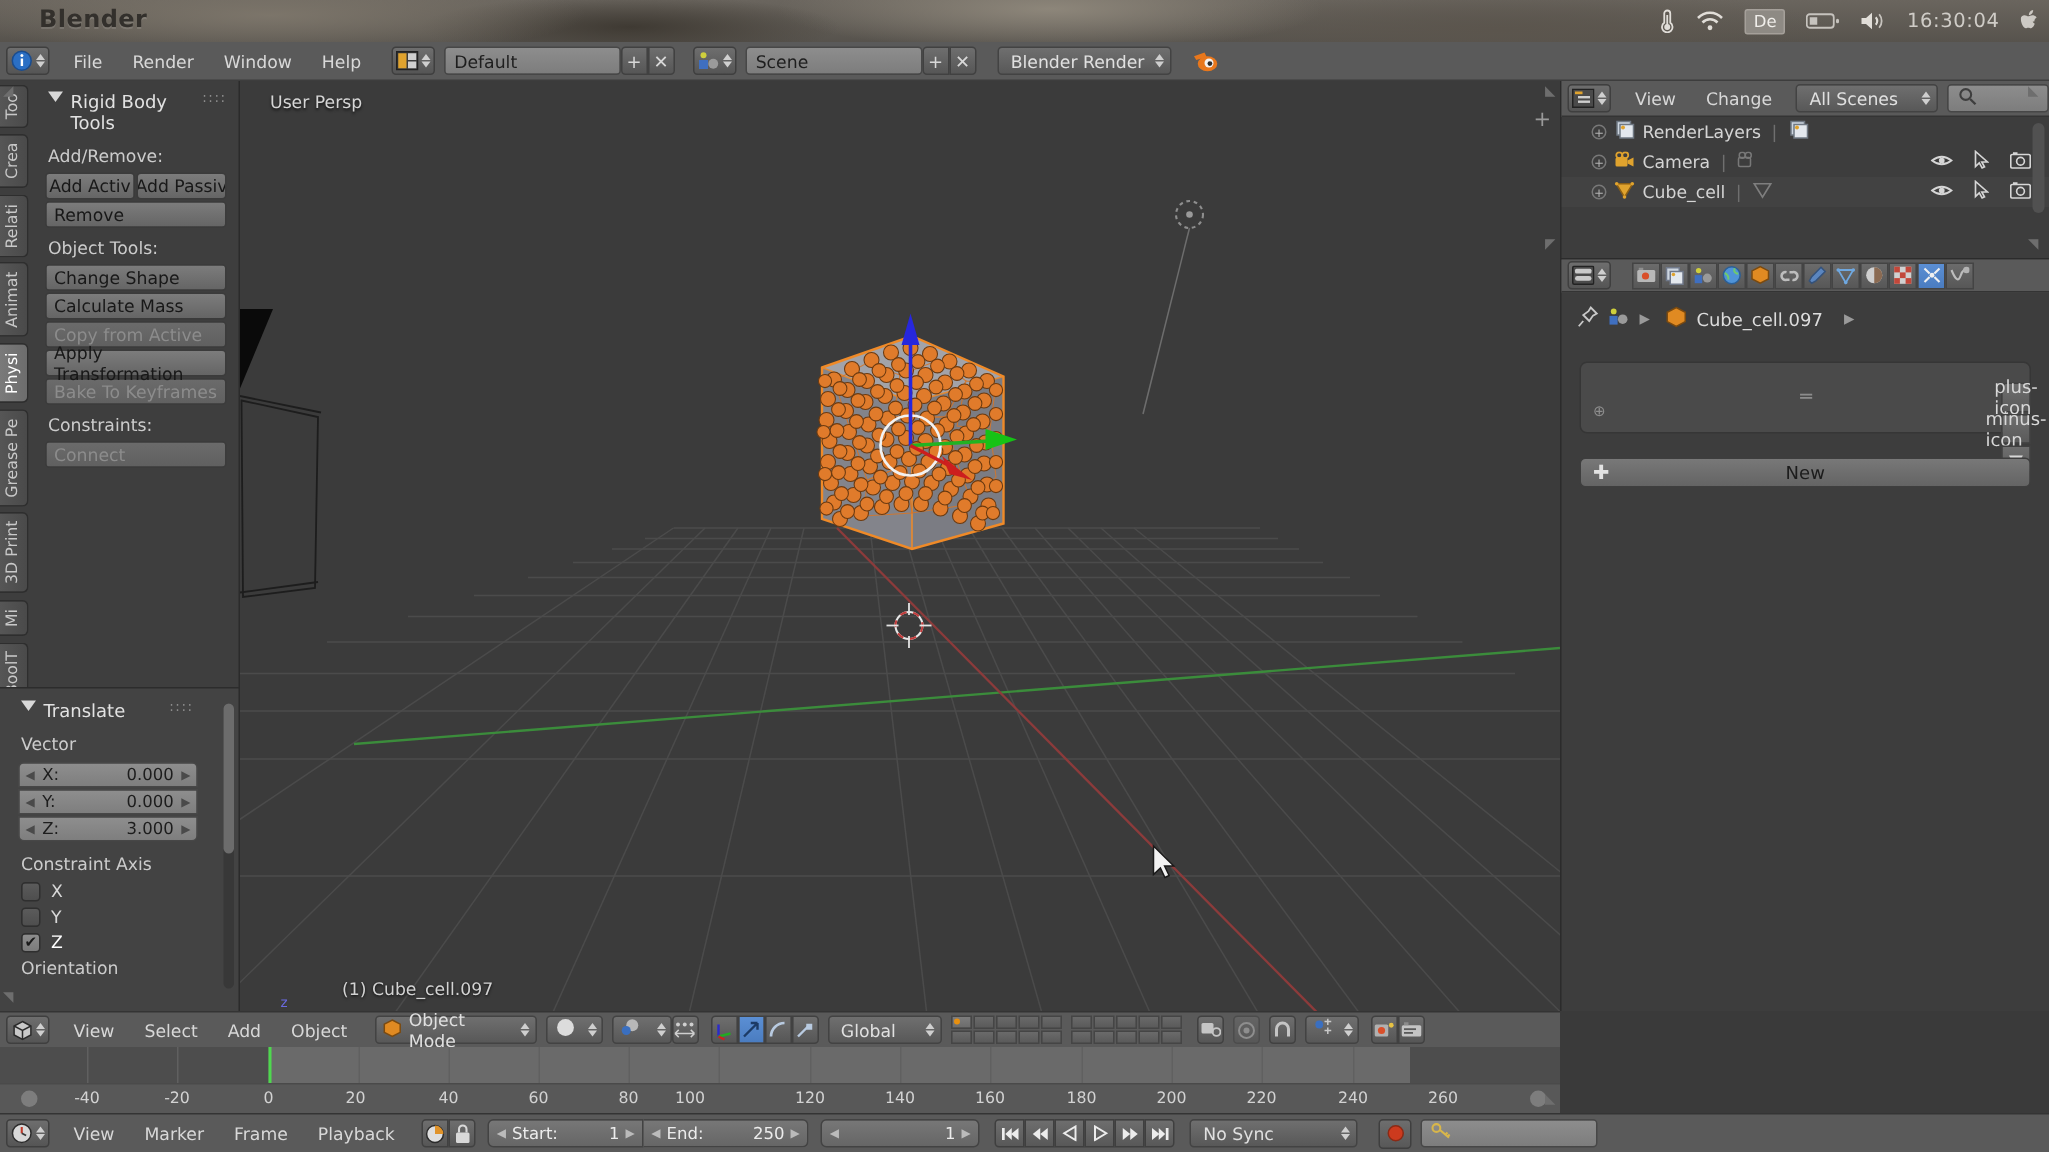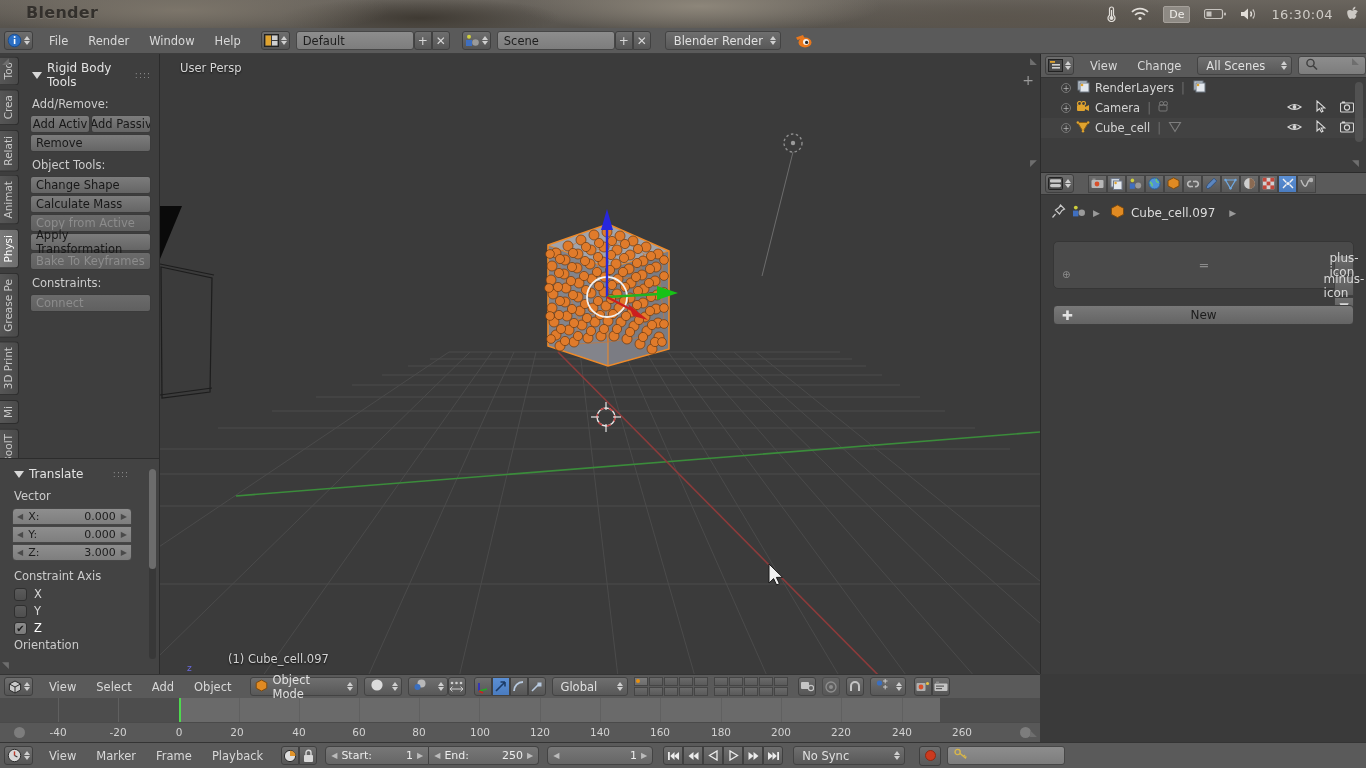--- a/index.html
+++ b/index.html
@@ -112,21 +112,21 @@
     width: 19px; margin-bottom: 4px;
     background: linear-gradient(to right,#4a4a4a,#565656);
     border: 1px solid #2e2e2e; border-right: none;
     border-radius: 4px 0 0 4px;
     color: #c8c8c8; font-size: 10.5px;
     writing-mode: vertical-rl; transform: rotate(180deg);
     text-align: center; padding: 5px 2px; cursor: default;
   }
   .vtab.active { background: linear-gradient(to right,#6d6d6d,#7a7a7a); color: #fff; }
   .shelf-body { position: absolute; left: 22px; top: 0; right: 0; bottom: 0; padding: 4px 8px; }
-  .panel-title { display:flex; align-items:center; gap:5px; font-size:12px; color:#e2e2e2; margin:3px 0 8px 2px; }
+  .panel-title { display:flex; gap:5px; font-size:12px; color:#e2e2e2; margin:3px 0 8px 2px; }
   .tri { width:0;height:0;border-left:5px solid transparent;border-right:5px solid transparent;border-top:7px solid #d8d8d8; }
   .grip { margin-left:auto; color:#8d8d8d; font-size:9px; letter-spacing:1px; }
   .sect-label { color:#ccc; font-size:11.5px; margin:6px 0 4px 2px; }
   .tbtn {
     display:flex; align-items:center; justify-content:center;
     height:18px; margin-bottom:1px;
     background: linear-gradient(to bottom,#7c7c7c,#656565);
     border:1px solid #3b3b3b; border-radius:3px;
     color:#181818; font-size:11.5px; cursor:default;
   }
@@ -1218,21 +1218,21 @@
 
   <div class="tl-ruler">
     <span class="tl-knob" style="left:14px"></span>
     <span class="tk" style="left:58px">-40</span>
     <span class="tk" style="left:118px">-20</span>
     <span class="tk" style="left:179px">0</span>
     <span class="tk" style="left:237px">20</span>
     <span class="tk" style="left:299px">40</span>
     <span class="tk" style="left:359px">60</span>
     <span class="tk" style="left:419px">80</span>
-    <span class="tk" style="left:480px">100</span>
+    <span class="tk" style="left:460px">100</span>
     <span class="tk" style="left:540px">120</span>
     <span class="tk" style="left:600px">140</span>
     <span class="tk" style="left:660px">160</span>
     <span class="tk" style="left:721px">180</span>
     <span class="tk" style="left:781px">200</span>
     <span class="tk" style="left:841px">220</span>
     <span class="tk" style="left:902px">240</span>
     <span class="tk" style="left:962px">260</span>
     <span class="tl-knob" style="left:1020px"></span>
   </div>

